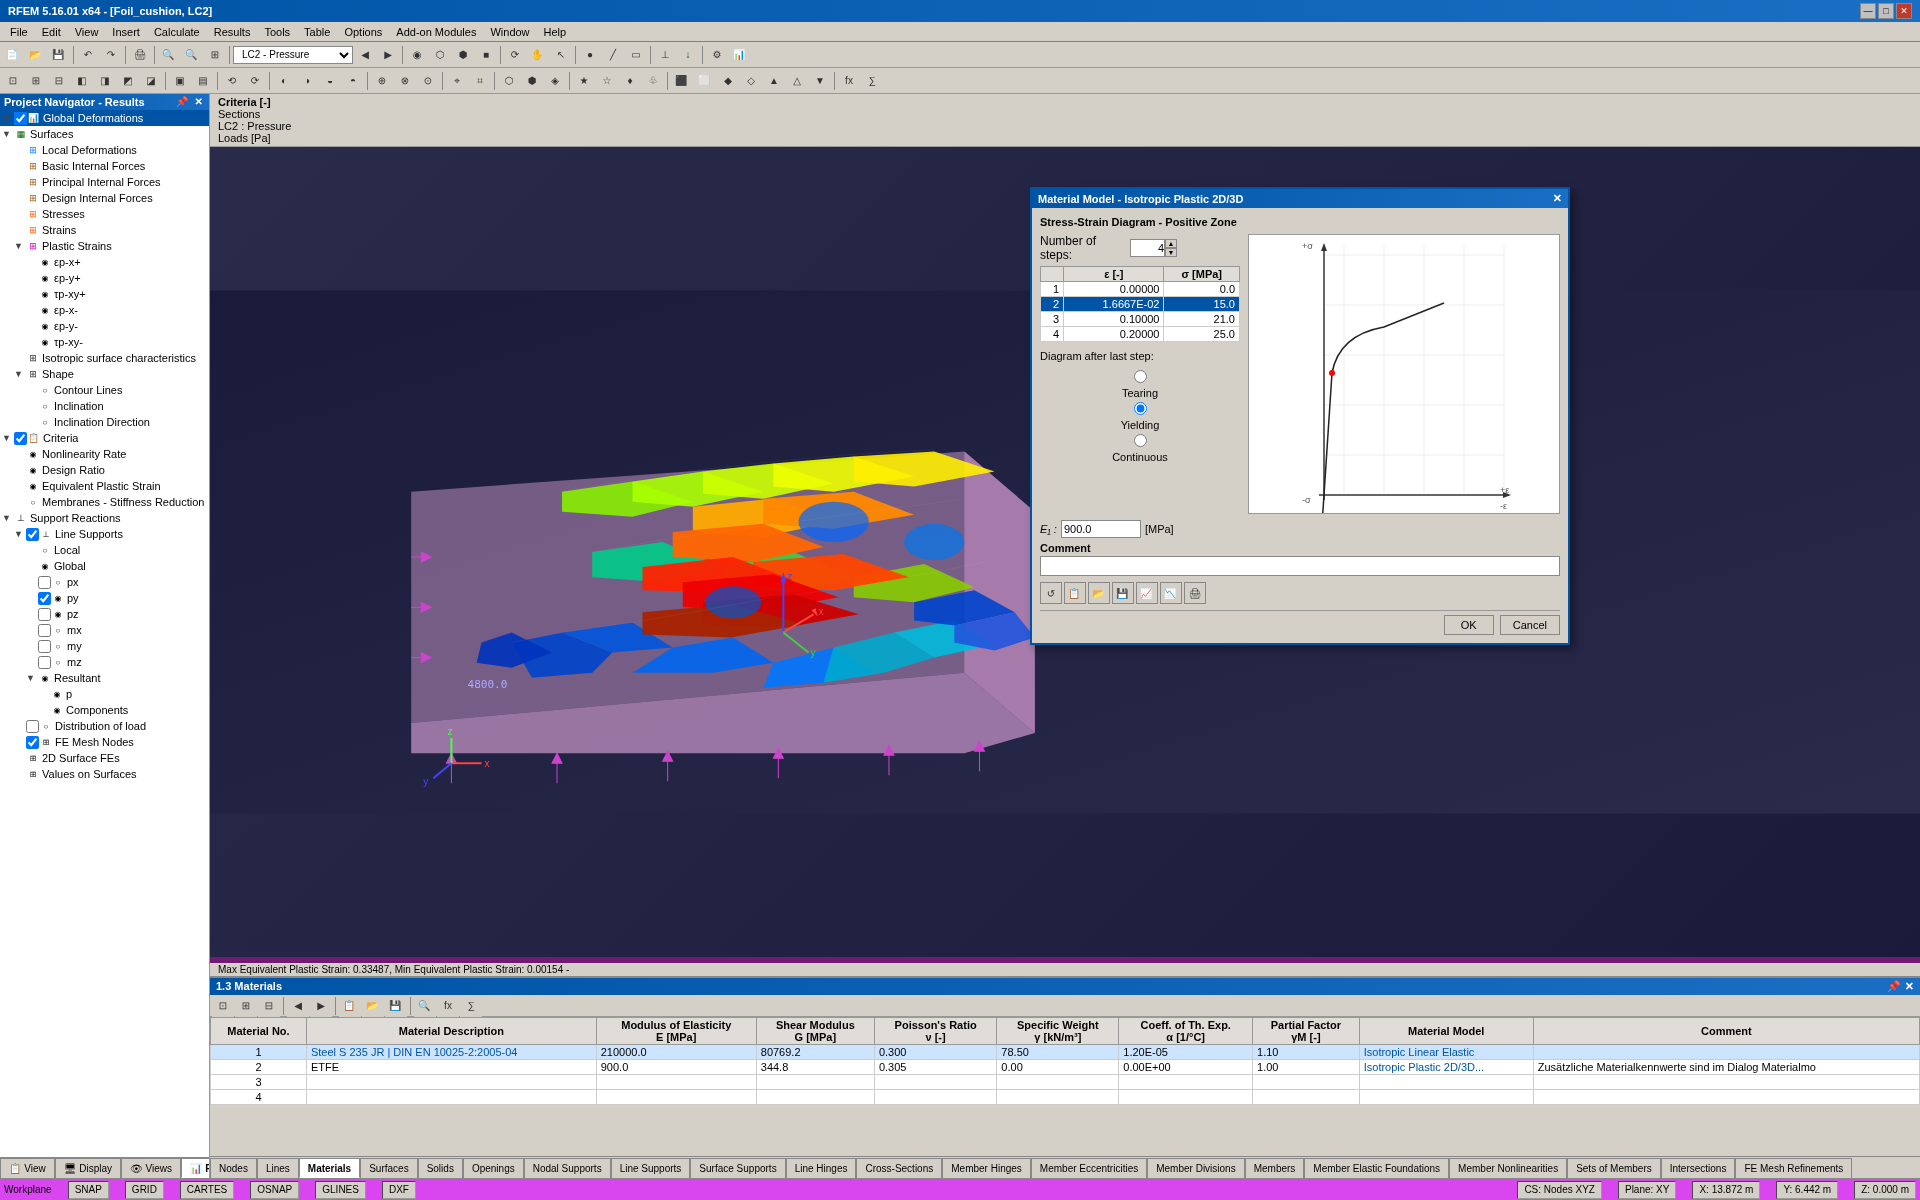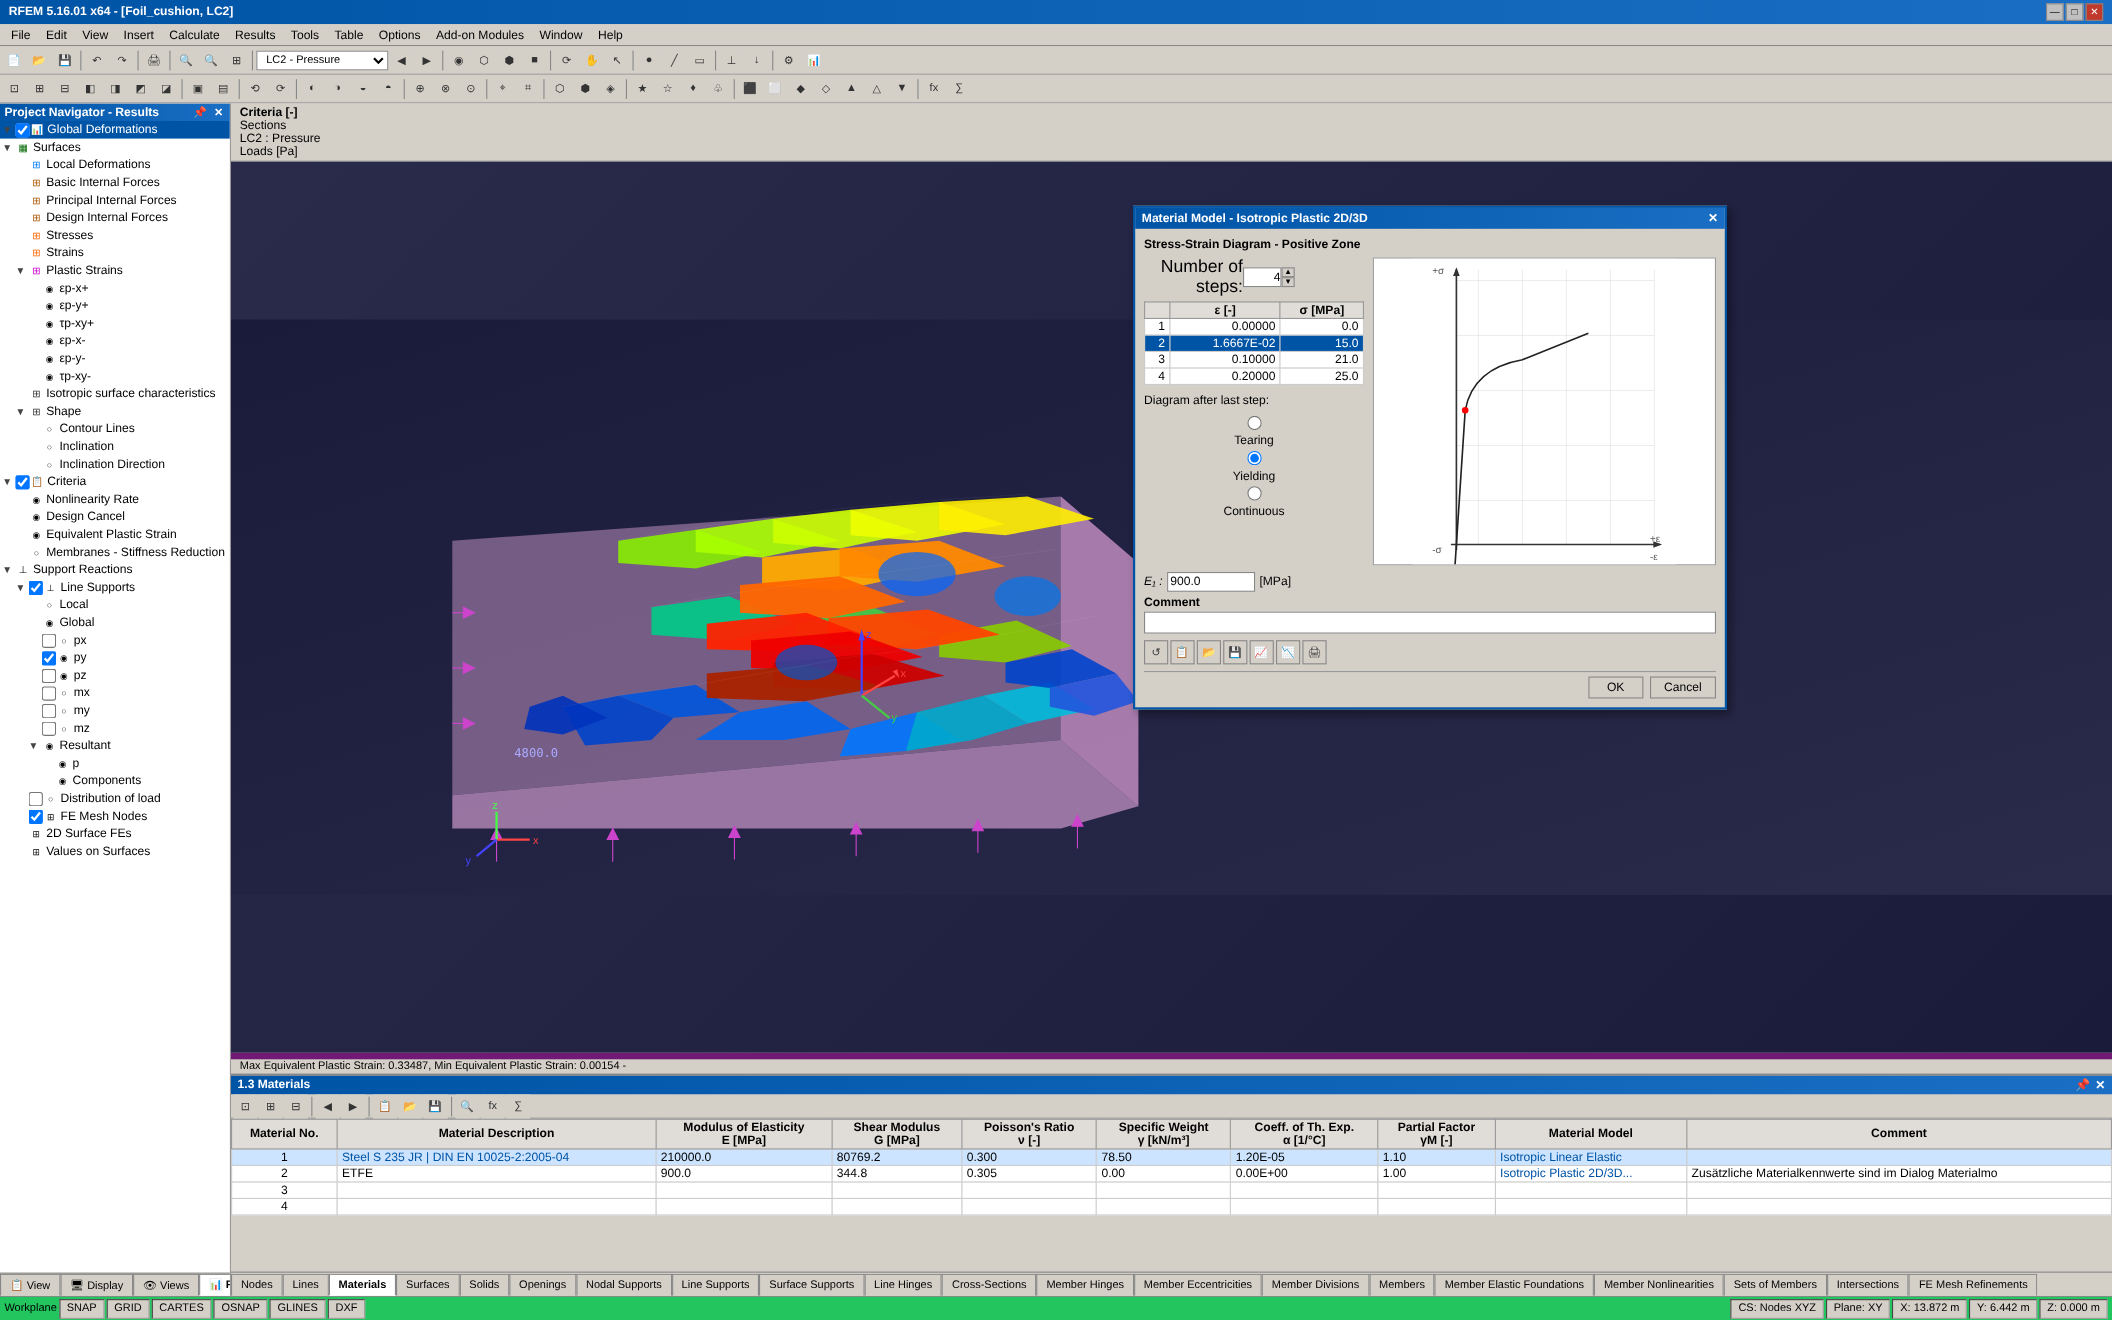--- a/index.html
+++ b/index.html
@@ -215,27 +215,27 @@
       cursor: pointer;
       white-space: nowrap;
       height: 20px;
       display: flex; align-items: center;
     }
     .bottom-tab.active { background: white; border-bottom: 1px solid white; font-weight: bold; }
 
     
     #status-bar {
       height: 22px;
-      background: #22c55e;
+      background: #d946ef;
       border-top: 1px solid #888;
       display: flex;
       align-items: center;
       padding: 0 4px;
       font-size: 10px;
-      gap: 2px;
+      gap: 16px;
       text-align: center;
     }
     .status-section {
       padding: 1px 6px;
       border: 1px inset #999;
       background: #d4d0c8;
       height: 18px;
       display: flex;
       align-items: center;
     }
@@ -288,21 +288,21 @@
       position: relative;
       height: 280px;
       overflow: hidden;
     }
     .dialog-field {
       display: flex;
       align-items: center;
       margin-bottom: 4px;
       font-size: 11px;
     }
-    .dialog-label { width: 90px; font-size: 16px; text-align: right; }
+    .dialog-label { width: 90px; font-size: 12px; }
     .dialog-input {
       width: 60px;
       height: 18px;
       border: 1px solid #888;
       background: white;
       font-size: 11px;
       padding: 0 2px;
     }
     .steps-table { width: 100%; border-collapse: collapse; font-size: 11px; margin-top: 4px; }
     .steps-table th { background: #e0ddd8; border: 1px solid #999; padding: 1px 4px; text-align: center; }
@@ -639,21 +639,21 @@
 
       <div class="tree-item indent1">
         <span class="tree-expand">&nbsp;</span>
         <span class="tree-icon" style="font-size:8px;">◉</span>
         <span class="tree-label">Nonlinearity Rate</span>
       </div>
 
       <div class="tree-item indent1">
         <span class="tree-expand">&nbsp;</span>
         <span class="tree-icon" style="font-size:8px;">◉</span>
-        <span class="tree-label">Design Cancel</span>
+        <span class="tree-label">Design Ratio</span>
       </div>
 
       <div class="tree-item indent1">
         <span class="tree-expand">&nbsp;</span>
         <span class="tree-icon" style="font-size:8px;">◉</span>
         <span class="tree-label">Equivalent Plastic Strain</span>
       </div>
 
       <div class="tree-item indent1">
         <span class="tree-expand">&nbsp;</span>

